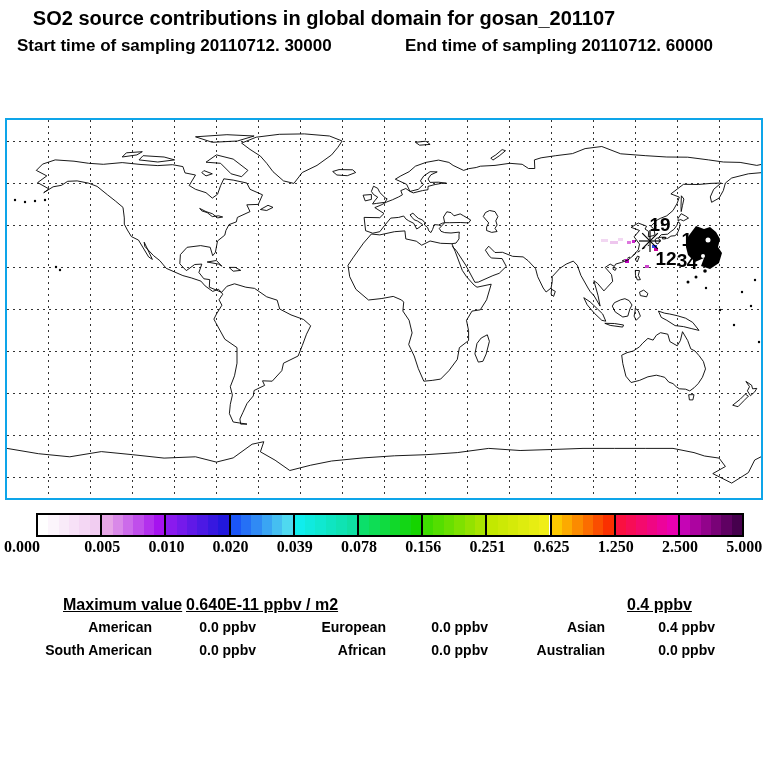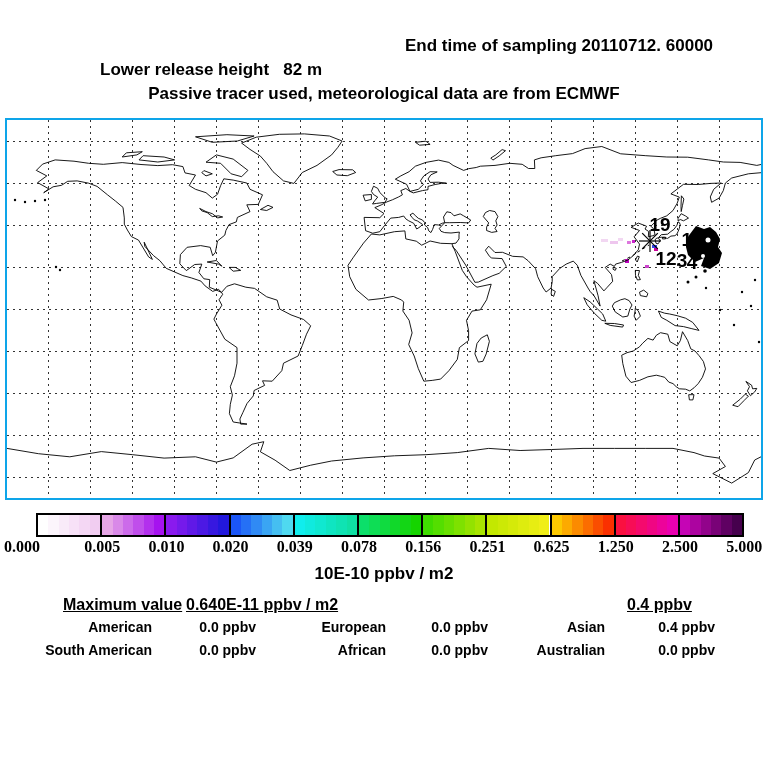--- a/index.html
+++ b/index.html
@@ -19,23 +19,25 @@
   .cb-tick{position:absolute;top:538px;transform:translateX(-50%);font-size:16px;white-space:pre;font-family:Liberation Serif, serif;}
   .units{position:absolute;top:564px;left:0;width:768px;text-align:center;font-size:17px;}
   .sumline{position:absolute;top:596px;font-size:16px;white-space:pre;text-decoration:underline;}
   .region-row{position:absolute;left:0;width:768px;font-size:14px;height:16px;}
   .region-row span{display:inline-block;text-align:right;white-space:pre;vertical-align:top;}
 </style>
 </head>
 <body>
 
 <div class="page">
+  <div class="title-wrap">
+    <span>SO2 source contributions in global domain for gosan_201107</span>
+  </div>
+  <div class="hdr sub" style="top:36px;left:17px">Start time of sampling 20110712. 30000</div>
   <div class="hdr sub" style="top:36px;left:405px">End time of sampling 20110712. 60000</div>
-  <div class="hdr sub" style="top:60px;left:100px">Lower release height   82 m</div>
-  <div class="hdr sub centered" style="top:84px">Passive tracer used, meteorological data are from ECMWF</div>
 
   <div class="map-frame">
     <svg id="mapsvg" width="754" height="378" viewBox="0 0 754 378" style="font-family:'Liberation Sans',sans-serif">
         <g stroke="#000" stroke-width="0.8" stroke-dasharray="1.5 4.5" shape-rendering="crispEdges">
           <line x1="41.9" y1="0" x2="41.9" y2="378"></line>
           <line x1="83.8" y1="0" x2="83.8" y2="378"></line>
           <line x1="125.7" y1="0" x2="125.7" y2="378"></line>
           <line x1="167.6" y1="0" x2="167.6" y2="378"></line>
           <line x1="209.4" y1="0" x2="209.4" y2="378"></line>
           <line x1="251.3" y1="0" x2="251.3" y2="378"></line>
@@ -256,21 +258,20 @@
       <div class="cb-tick" style="left: 230.6px;">0.020</div>
       <div class="cb-tick" style="left: 294.8px;">0.039</div>
       <div class="cb-tick" style="left: 359px;">0.078</div>
       <div class="cb-tick" style="left: 423.2px;">0.156</div>
       <div class="cb-tick" style="left: 487.4px;">0.251</div>
       <div class="cb-tick" style="left: 551.6px;">0.625</div>
       <div class="cb-tick" style="left: 615.8px;">1.250</div>
       <div class="cb-tick" style="left: 680px;">2.500</div>
       <div class="cb-tick" style="left: 744.2px;">5.000</div>
     </div>
-  <div class="units">10E-10 ppbv / m2</div>
 
   <div class="sumline" style="left:63px">Maximum value</div>
   <div class="sumline" style="left:186px">0.640E-11 ppbv / m2</div>
   <div class="sumline" style="left:627px">0.4 ppbv</div>
 
   <div id="regions">
       <div class="region-row" style="top: 619px;"><span style="width: 152px;">American</span><span style="width: 104px;">0.0 ppbv</span><span style="width: 130px;">European</span><span style="width: 102px;">0.0 ppbv</span><span style="width: 117px;">Asian</span><span style="width: 110px;">0.4 ppbv</span></div>
       <div class="region-row" style="top: 642px;"><span style="width: 152px;">South American</span><span style="width: 104px;">0.0 ppbv</span><span style="width: 130px;">African</span><span style="width: 102px;">0.0 ppbv</span><span style="width: 117px;">Australian</span><span style="width: 110px;">0.0 ppbv</span></div>
     </div>
 </div>

